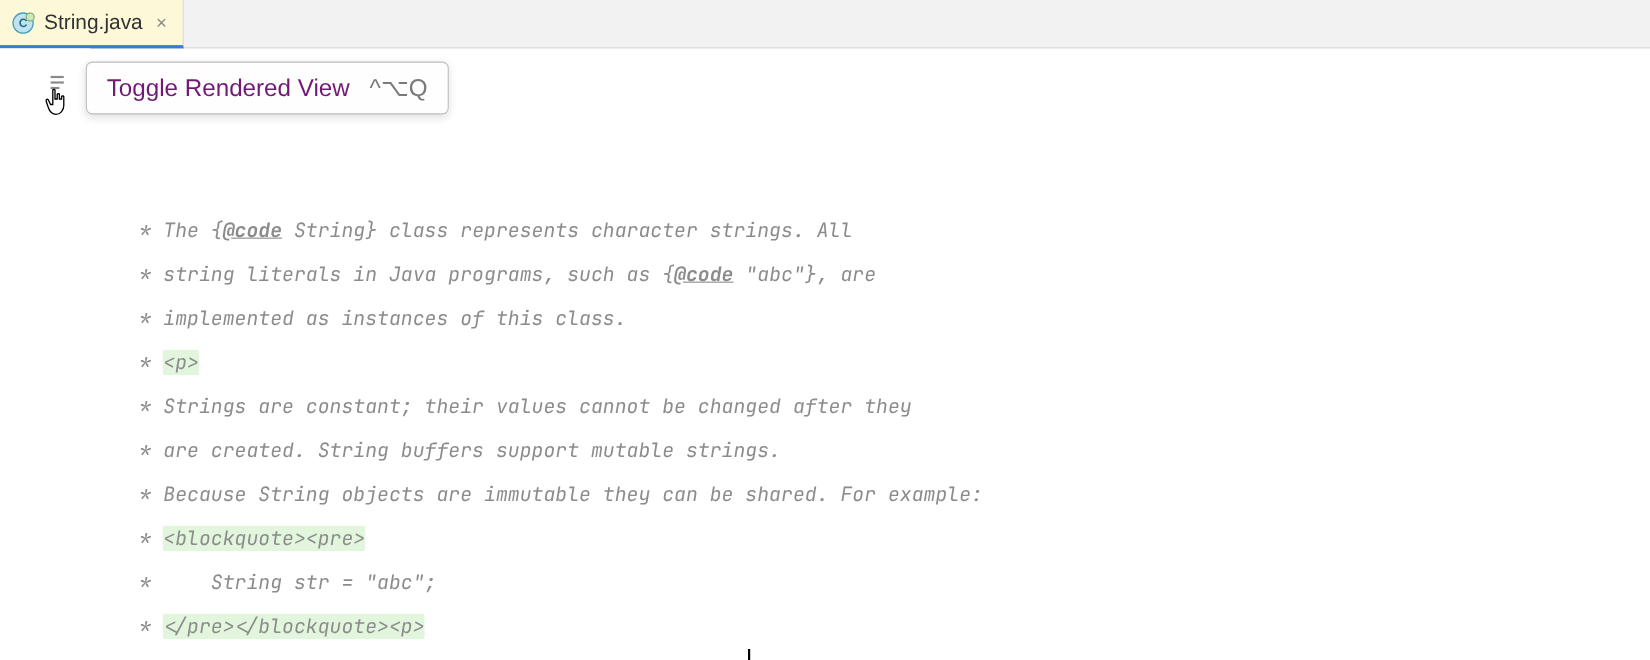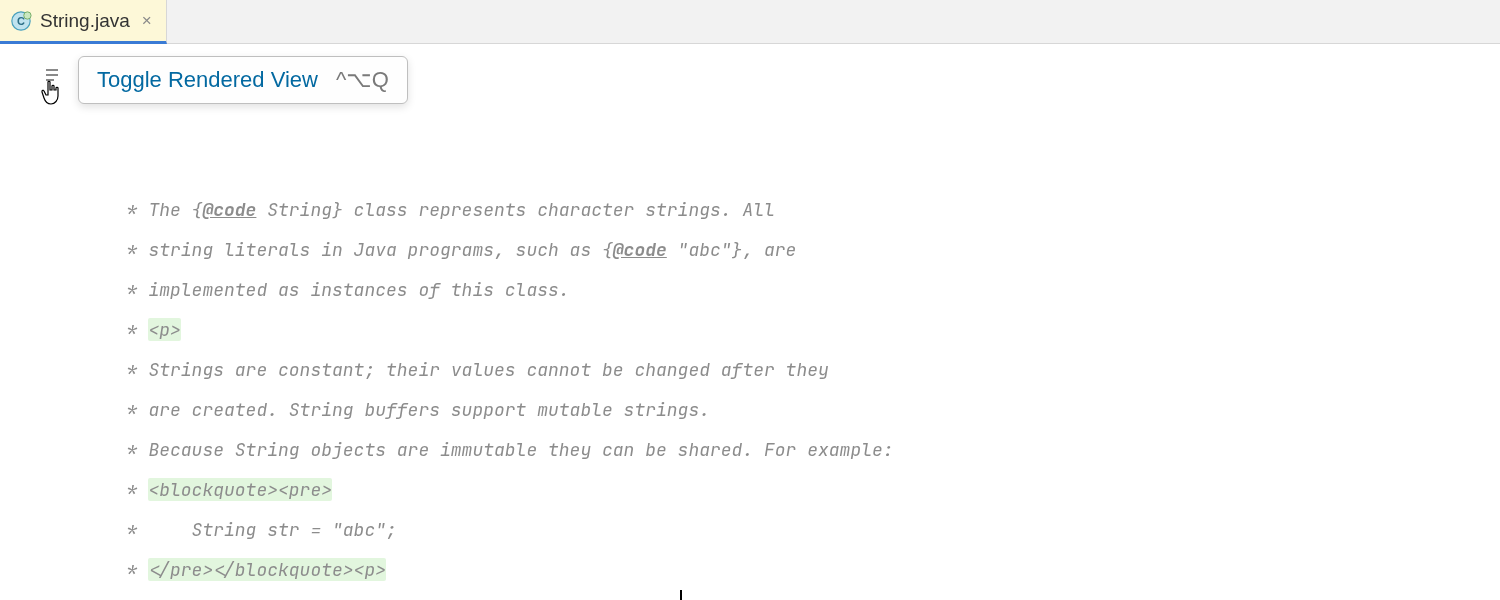--- a/index.html
+++ b/index.html
@@ -83,21 +83,21 @@
     border-radius: 6px;
     box-shadow: 0 3px 8px rgba(0,0,0,0.12);
     padding: 10px 18px;
     display: flex;
     align-items: center;
     gap: 18px;
     font-family: -apple-system, "Segoe UI", sans-serif;
     z-index: 50;
     white-space: nowrap;
   }
-  .tooltip-label { font-size: 22px; color: #0369a1; }
+  .tooltip-label { font-size: 22px; color: #701a75; }
   .tooltip-shortcut { font-size: 22px; color: #7a7a7a; }
 
   .code {
     padding-top: 66px;
     font-size: 18px;
     line-height: 40px;
     color: #8c8c8c;
     font-style: italic;
     white-space: pre;
     position: relative;

